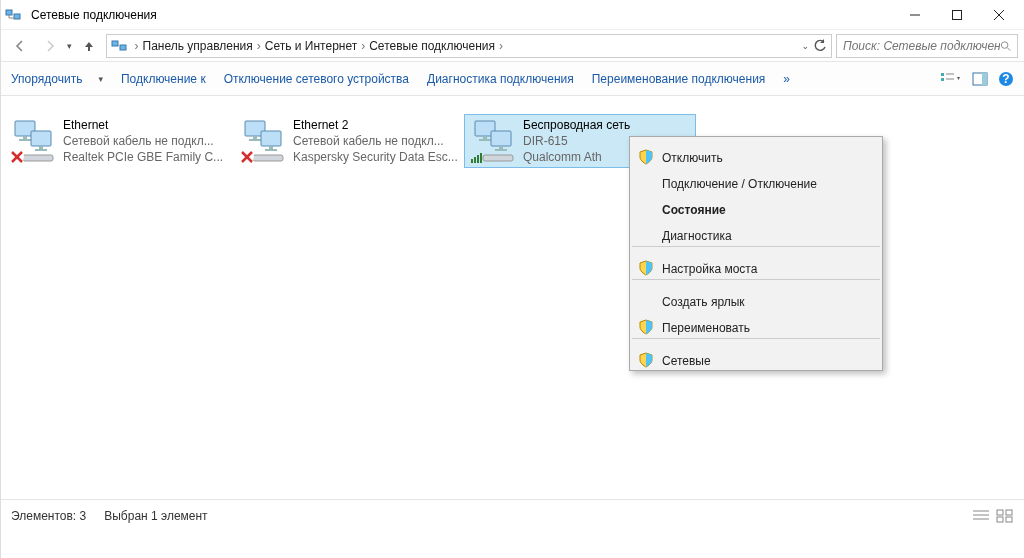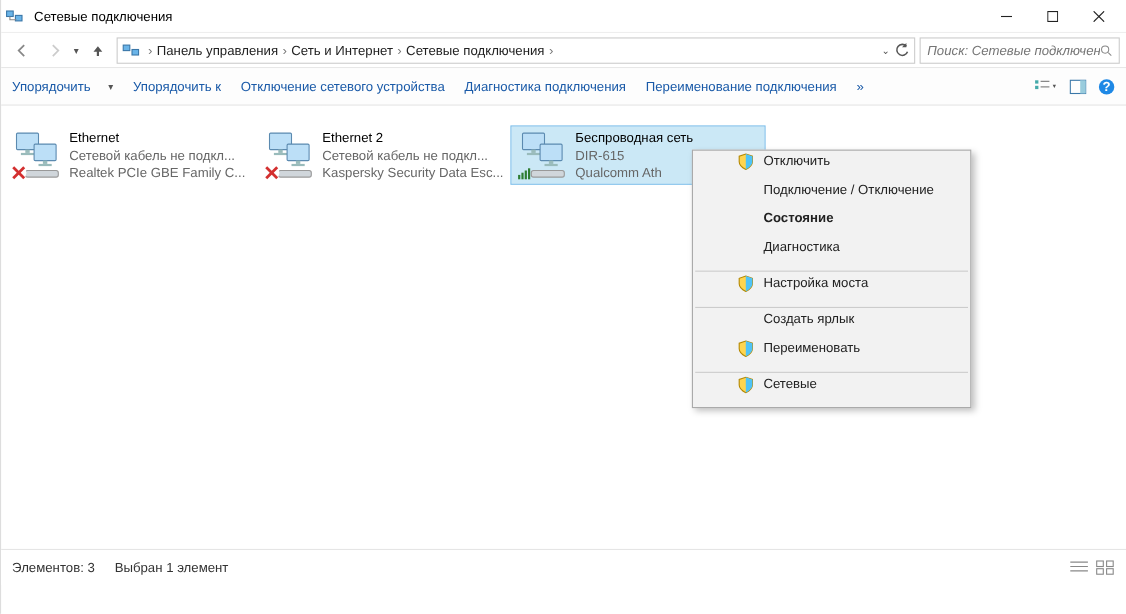--- a/index.html
+++ b/index.html
@@ -26,21 +26,21 @@
 .connrow { display:flex;margin-top:11px; }
 .conn { display:flex; padding: 2px 4px; width: 230px; }
 .conn.selected { background: #cbe8f6; outline: 1px solid #7abdea; }
 .cicon { width: 48px; height: 48px; position: relative; margin-right: 6px; flex-shrink:0; }
 .cinfo { display:flex; flex-direction:column; line-height: 16px; overflow:hidden; }
 .cname { font-weight: normal; color:#000; white-space:nowrap; }
 .cline { color:#666; white-space:nowrap; overflow:hidden; text-overflow:ellipsis; }
 .cred { position:absolute; bottom:0; left:0; width:16px; height:16px; }
 .csig { position:absolute; bottom:0; left:0; width:16px; height:16px; }
 .ctxmenu { position:absolute; top:40px; left:628px; width:254px; background:#f2f2f2; border:1px solid #aaa; box-shadow: 3px 3px 6px rgba(0,0,0,0.25); padding:2px 0; }
-.mitem { height:26px; display:flex; align-items:flex-start; padding:0 10px 0 32px; position:relative; color:#222;margin-left:32px; }
+.mitem { height:26px; display:flex; align-items:flex-end; padding:0 10px 0 32px; position:relative; color:#222; }
 .mitem.disabled { color:#999; }
 .mitem .shield { position:absolute; left:8px; width:16px; height:16px; }
 .mitem.bold { font-weight:600; }
 .msep { height:1px; background:#ccc; margin:3px 2px; }
 .status { position:absolute; bottom:0; left:0; right:0; height:26px; display:flex; align-items:center; padding:16px 10px; border-top:1px solid #e5e5e5; gap:18px; color:#333; background:#fff; }
 .status-right { margin-left:auto; display:flex; gap:6px; }
 .dropdown-chevron{ font-size:9px; color:#555; }
 </style>
 </head>
 <body>
@@ -115,21 +115,21 @@
         <line x1="8" y1="8" x2="11" y2="11" stroke="#888"></line>
       </svg>
   </div>
 </div>
 
 <div class="toolbar">
   <span class="tbtn">
       <span>Упорядочить</span> 
       <span class="dropdown-chevron">▾</span>
     </span>
-  <span class="tbtn">Упорядочить к</span>
+  <span class="tbtn">Подключение к</span>
   <span class="tbtn">Отключение сетевого устройства</span>
   <span class="tbtn">Диагностика подключения</span>
   <span class="tbtn">Переименование подключения</span>
   <span class="tbtn">»</span>
   <div class="tool-spacer"></div>
   <div class="tool-right">
     <svg width="22" height="16" viewBox="0 0 22 16">
         <rect x="1" y="2" width="3" height="3" fill="#4aa"></rect>
         <rect x="1" y="7" width="3" height="3" fill="#4aa"></rect>
         <line x1="6" y1="3" x2="14" y2="3" stroke="#888"></line>

